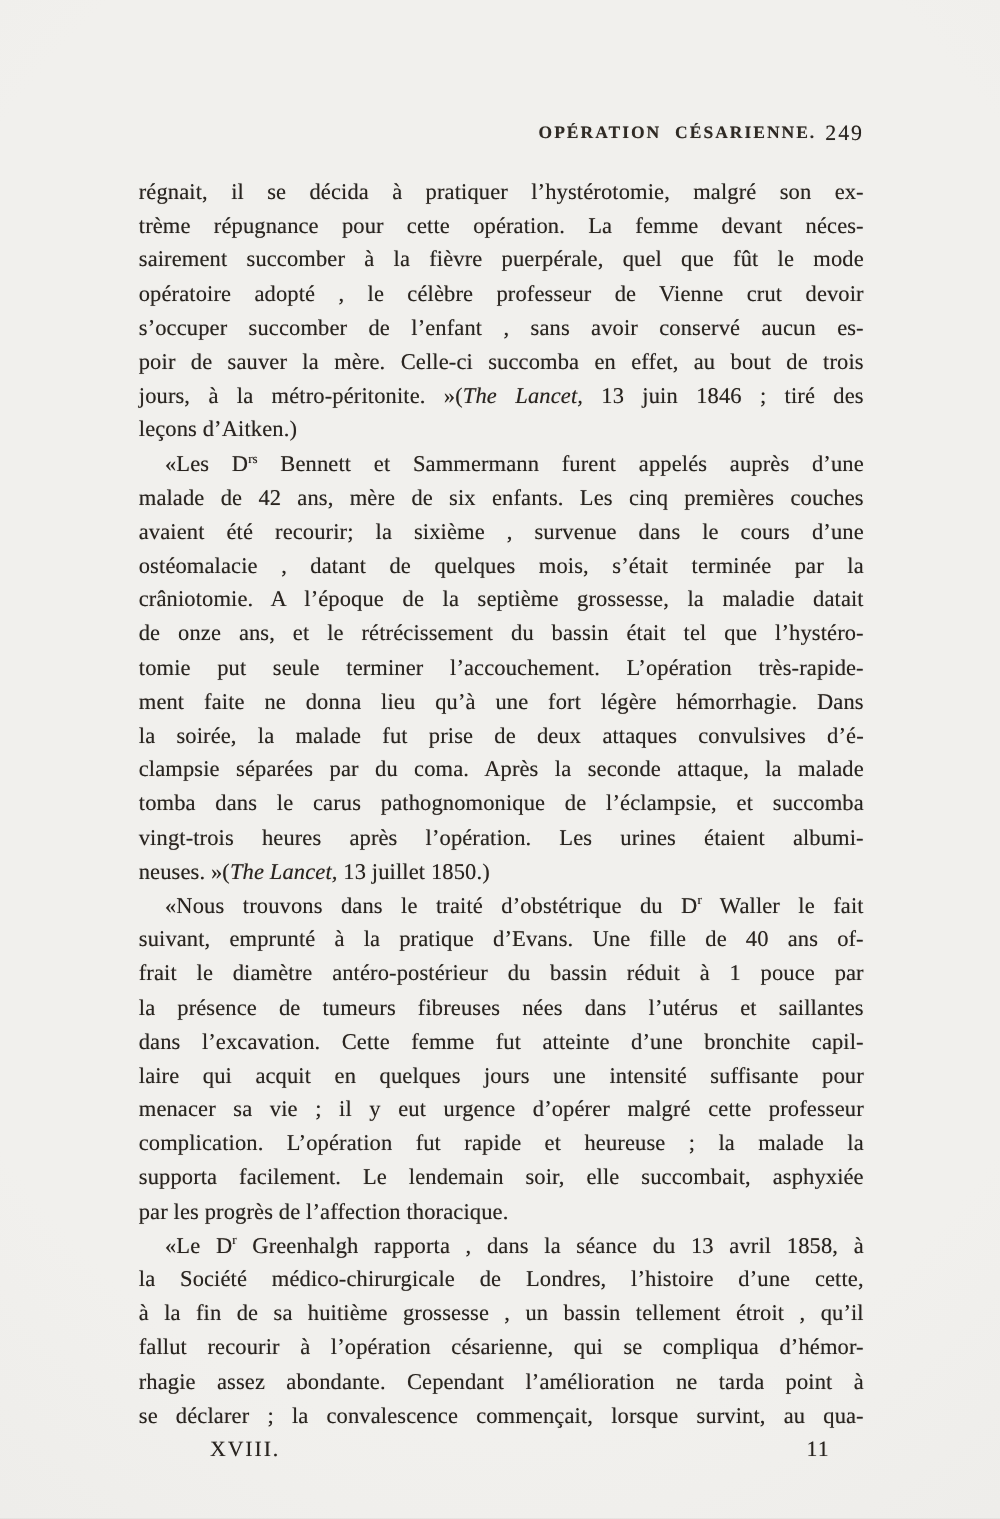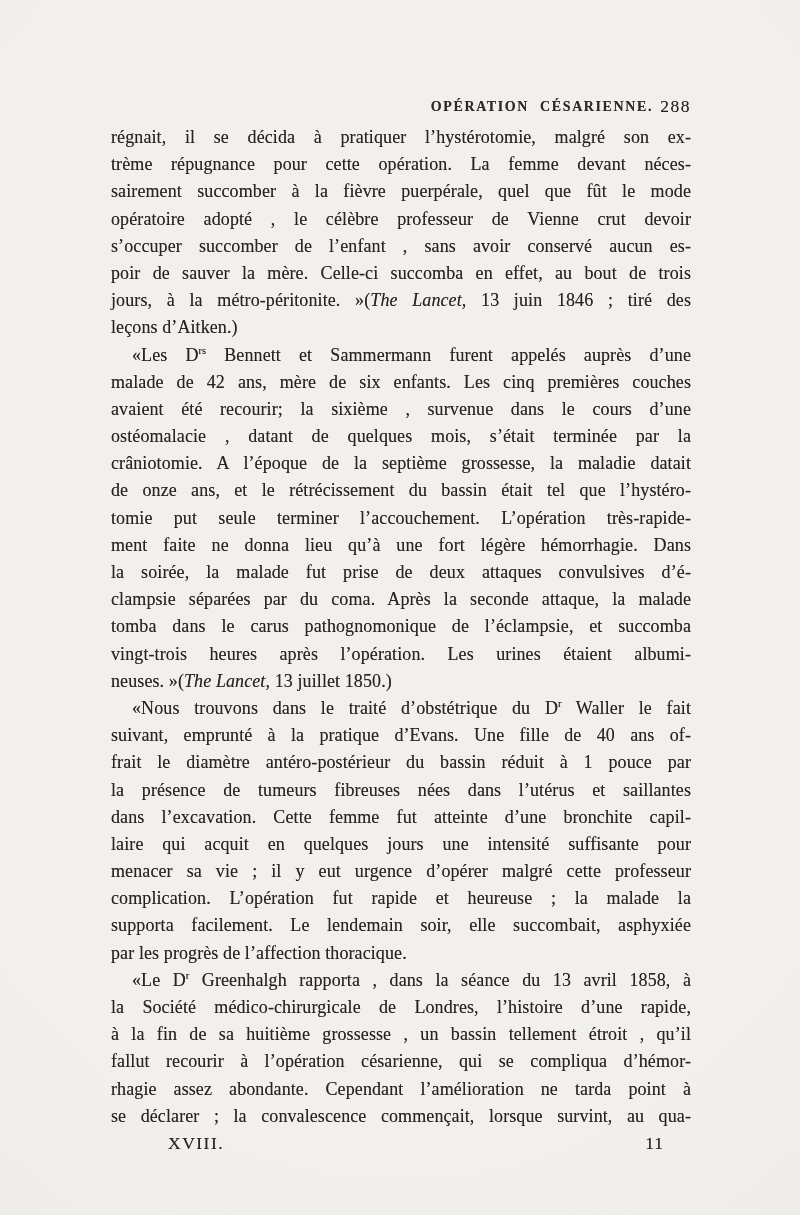--- a/index.html
+++ b/index.html
@@ -22,21 +22,21 @@
     text-align:right;
     transform:translateX(-38px);
     font-size:14px;font-weight:bold;
     letter-spacing:1.6px;word-spacing:6px;
     color:#2f2a24;
   }
   .page-number{
     position:absolute;right:0;top:-3px;
     font-size:17.5px;letter-spacing:1.5px;
   }
-  .body-text{margin-top:8px;}
+  .body-text{margin-top:24px;}
   .line{
     height:27.2px;line-height:27.2px;
     font-size:18px;
     letter-spacing:0.1px;
     text-align:justify;
     text-align-last:justify;
   }
   .paragraph .line.last{text-align-last:left;}
   .paragraph.jlast .line.last{text-align-last:justify;}
   .paragraph.indent .line:first-child{text-indent:21px;}
@@ -50,21 +50,21 @@
   .catchnum{margin-right:27px;letter-spacing:1px;}
 </style>
 </head>
 <body>
 
 <div class="page">
   <div class="text-block">
 
     <div class="running-head">
       <div class="running-title">OPÉRATION CÉSARIENNE.</div>
-      <div class="page-number">288</div>
+      <div class="page-number">249</div>
     </div>
 
     <div class="body-text">
         <div class="paragraph">
           <div class="line">régnait, il se décida à pratiquer l’hystérotomie, malgré son ex-</div>
           <div class="line">trème répugnance pour cette opération. La femme devant néces-</div>
           <div class="line">sairement succomber à la fièvre puerpérale, quel que fût le mode</div>
           <div class="line">opératoire adopté , le célèbre professeur de Vienne crut devoir</div>
           <div class="line">s’occuper succomber de l’enfant , sans avoir conservé aucun es-</div>
           <div class="line">poir de sauver la mère. Celle-ci succomba en effet, au bout de trois</div>
@@ -93,21 +93,21 @@
           <div class="line">la présence de tumeurs fibreuses nées dans l’utérus et saillantes</div>
           <div class="line">dans l’excavation. Cette femme fut atteinte d’une bronchite capil-</div>
           <div class="line">laire qui acquit en quelques jours une intensité suffisante pour</div>
           <div class="line">menacer sa vie ; il y eut urgence d’opérer malgré cette professeur</div>
           <div class="line">complication. L’opération fut rapide et heureuse ; la malade la</div>
           <div class="line">supporta facilement. Le lendemain soir, elle succombait, asphyxiée</div>
           <div class="line last">par les progrès de l’affection thoracique.</div>
         </div>
         <div class="paragraph indent jlast">
           <div class="line">«Le D<sup>r</sup> Greenhalgh rapporta , dans la séance du 13 avril 1858, à</div>
-          <div class="line">la Société médico-chirurgicale de Londres, l’histoire d’une rapide,</div>
+          <div class="line">la Société médico-chirurgicale de Londres, l’histoire d’une cette,</div>
           <div class="line">à la fin de sa huitième grossesse , un bassin tellement étroit , qu’il</div>
           <div class="line">fallut recourir à l’opération césarienne, qui se compliqua d’hémor-</div>
           <div class="line">rhagie assez abondante. Cependant l’amélioration ne tarda point à</div>
           <div class="line last">se déclarer ; la convalescence commençait, lorsque survint, au qua-</div>
         </div>
       </div>
 
     <div class="page-footer">
       <span class="signature">XVIII.</span>
       <span class="catchnum">11</span>

